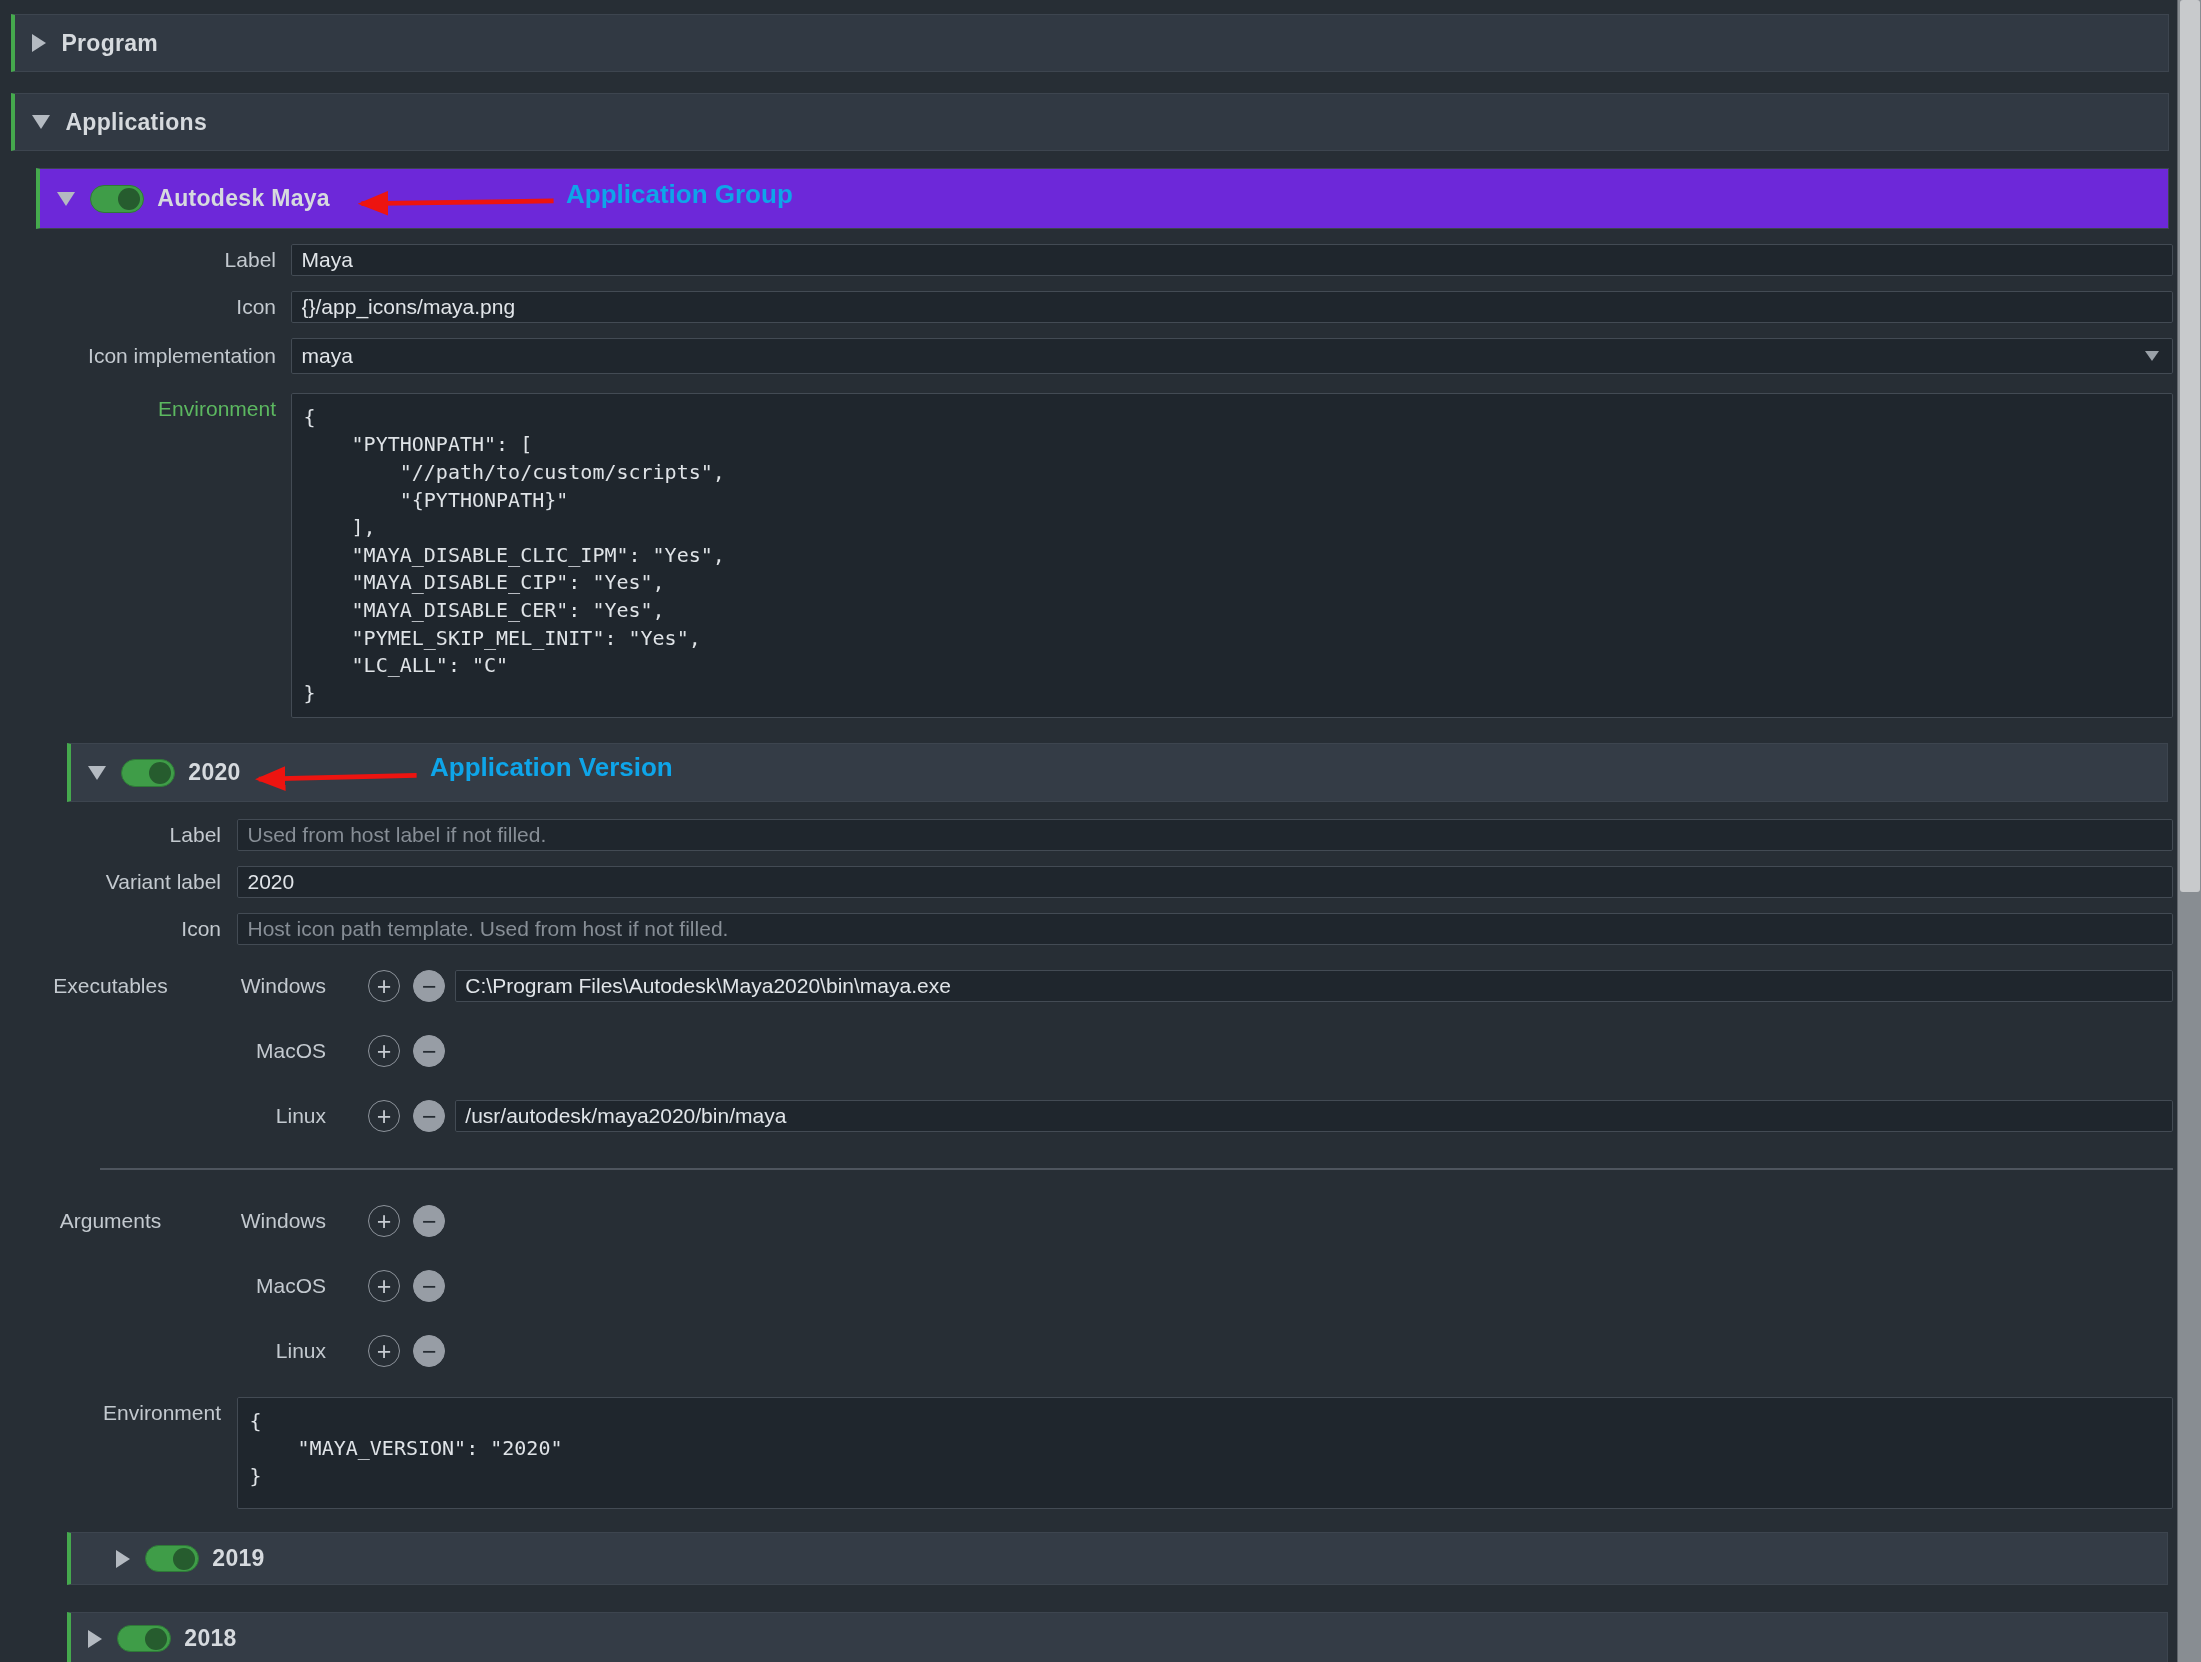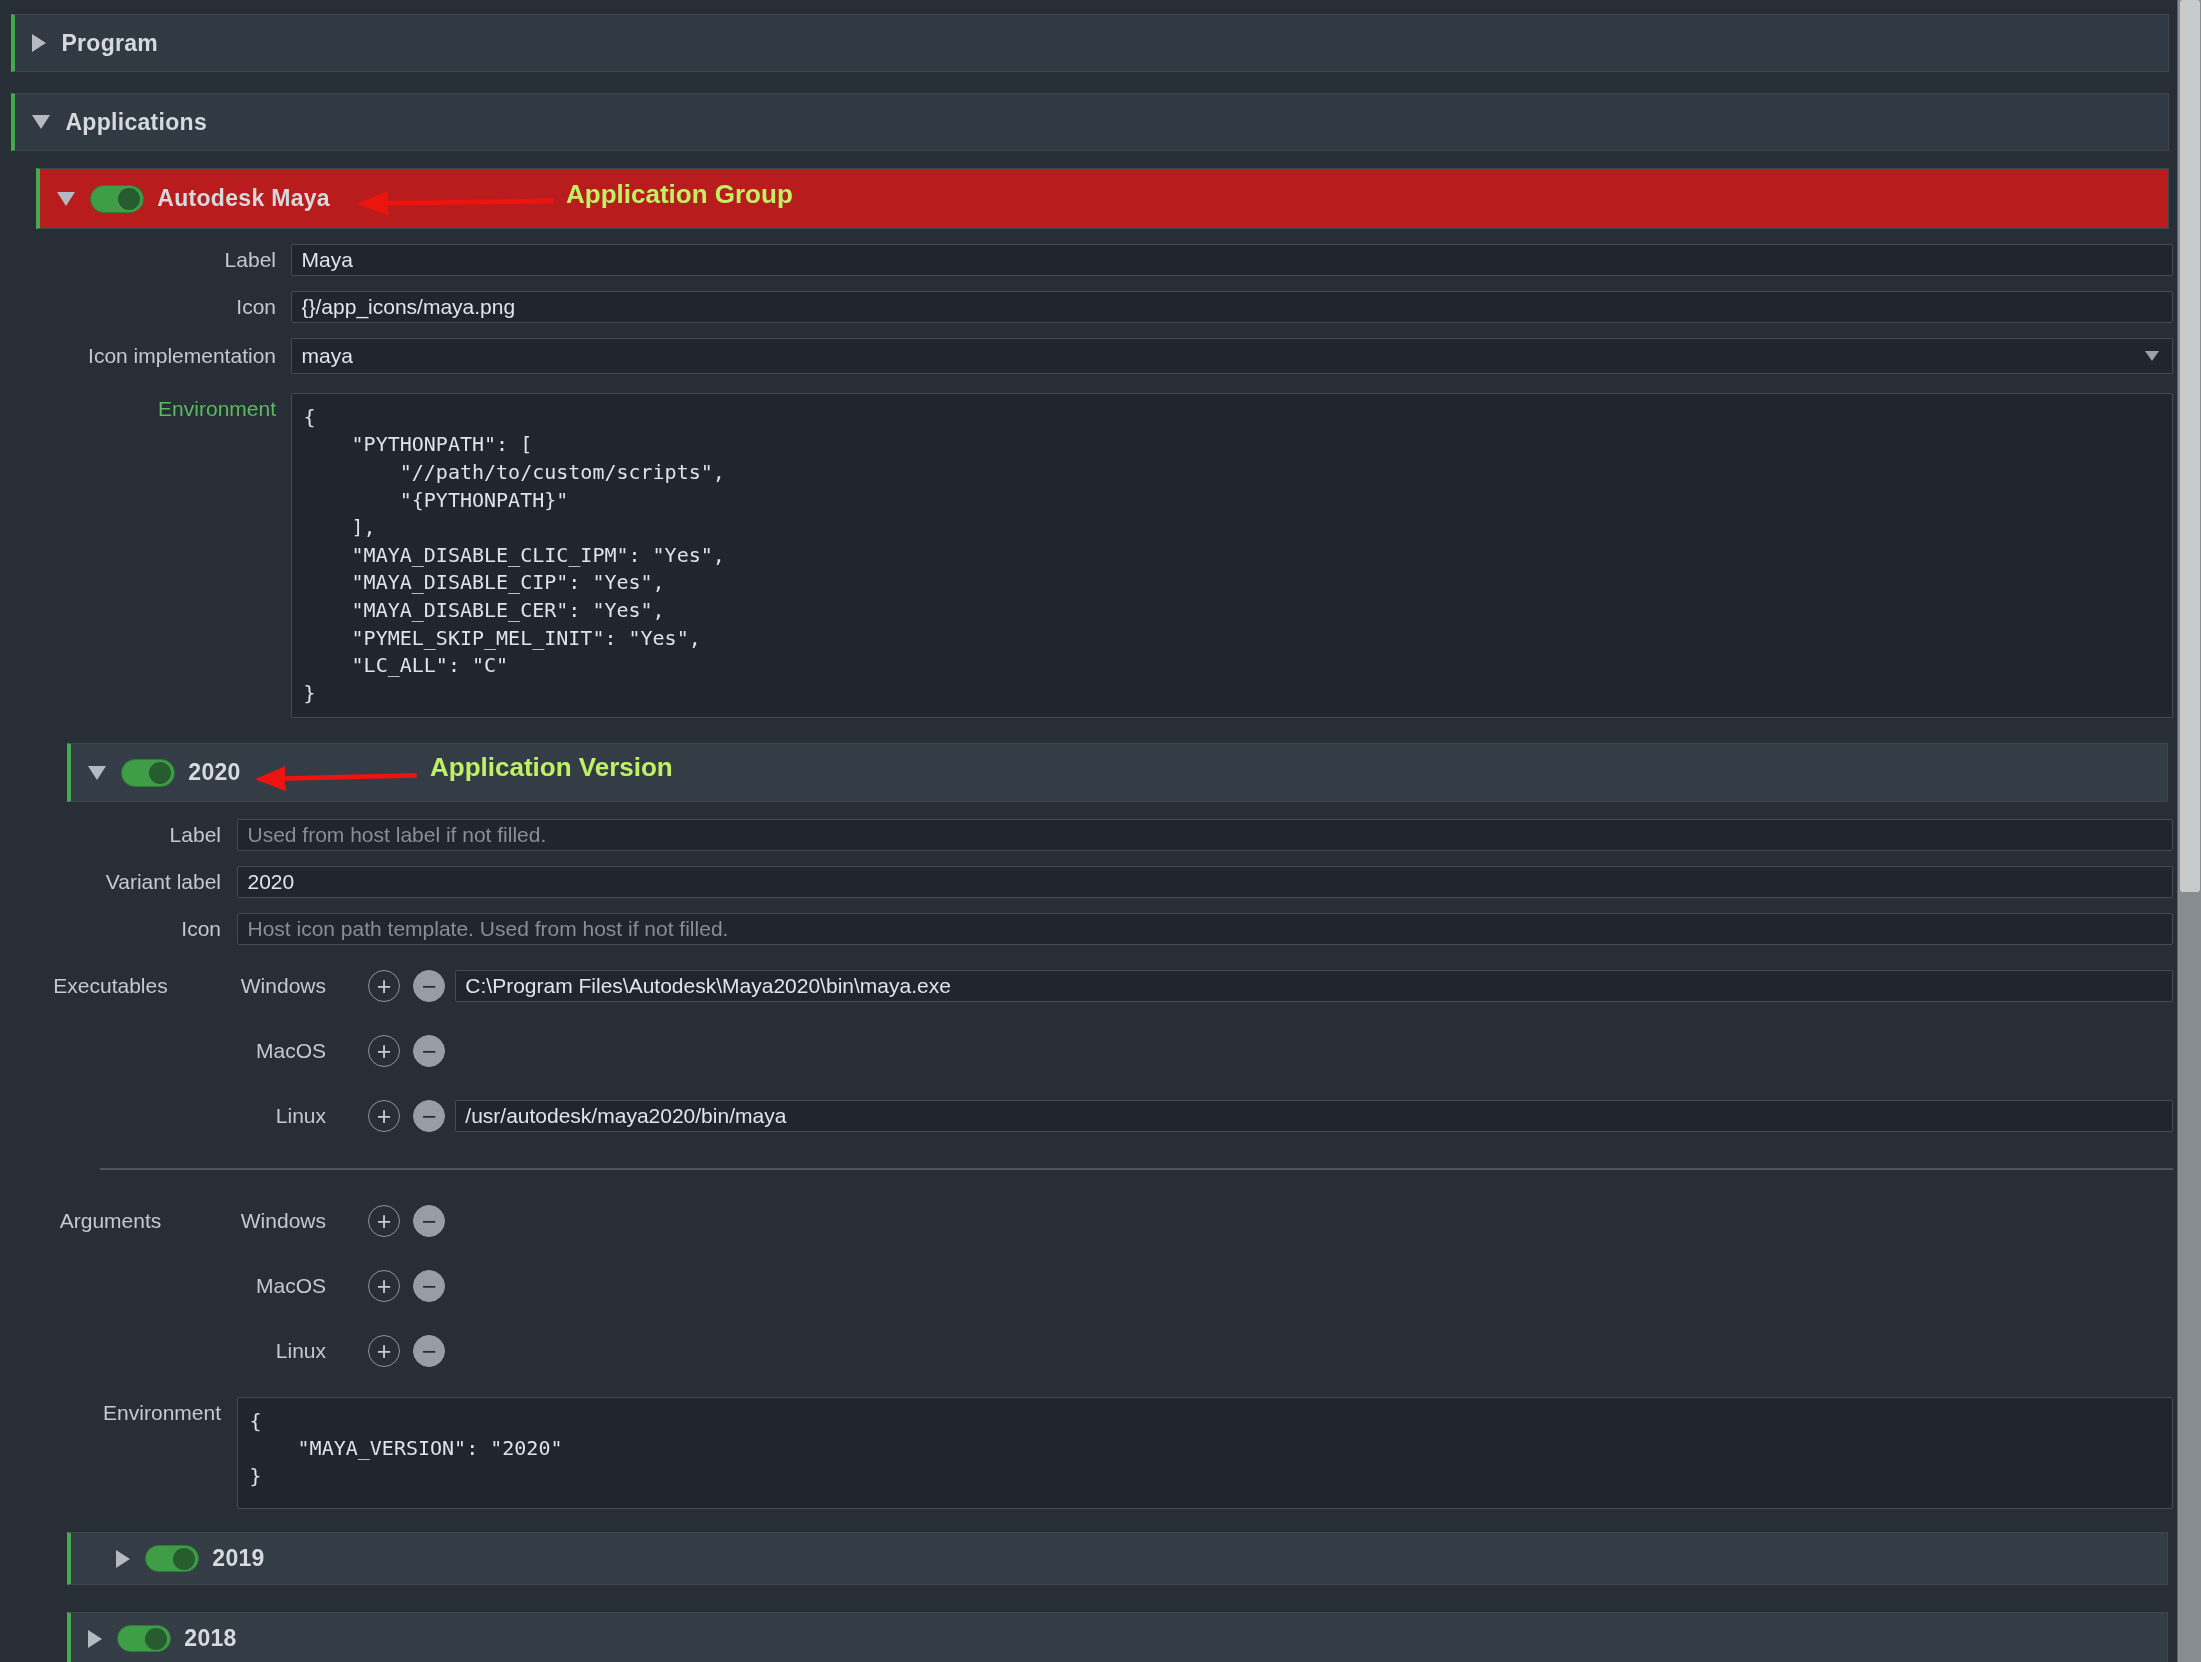--- a/index.html
+++ b/index.html
@@ -25,21 +25,21 @@
     padding-left: 17px;
   }
   .bar-title {
     font-weight: bold;
     font-size: 23px;
     color: #d6dade;
     letter-spacing: 0.3px;
   }
   .bar.lvl0 { margin: 14.3px 7.6px 0 11.4px; height: 58px; }
   .bar.lvl0 + .bar.lvl0 { margin-top: 21px; }
-  .bar.lvl1 { margin: 17px 7.6px 0 36px; height: 61px; background: #b91c1c; }
+  .bar.lvl1 { margin: 17px 7.6px 0 36px; height: 61px; background: #6d28d9; }
   .bar.lvl2 { margin: 25px 9.5px 0 67px; height: 59px; background: #343c46; }
   .bar.small { height: 53px; }
   .bar.small.first { margin-top: 23px; padding-left: 45px; }
   .bar.small.second { margin-top: 27px; }
 
   .tri { width: 0; height: 0; flex: none; }
   .tri.right {
     border-left: 14.3px solid #b4bac1;
     border-top: 9.5px solid transparent;
     border-bottom: 9.5px solid transparent;
@@ -174,21 +174,21 @@
 
   .divider {
     height: 1.9px;
     background: #4e555e;
     margin: 36px 0 0 100px;
   }
 
   
   .annotation-text {
     position: absolute;
-    color: #bef264;
+    color: #0ea5e9;
     font-size: 26px;
     font-weight: bold;
     z-index: 60;
     pointer-events: none;
     white-space: nowrap;
     text-align: center;
   }
   #anno-group { left: 566px; top: 179px; }
   #anno-version { left: 430px; top: 752px; }
   .arrow-layer {

